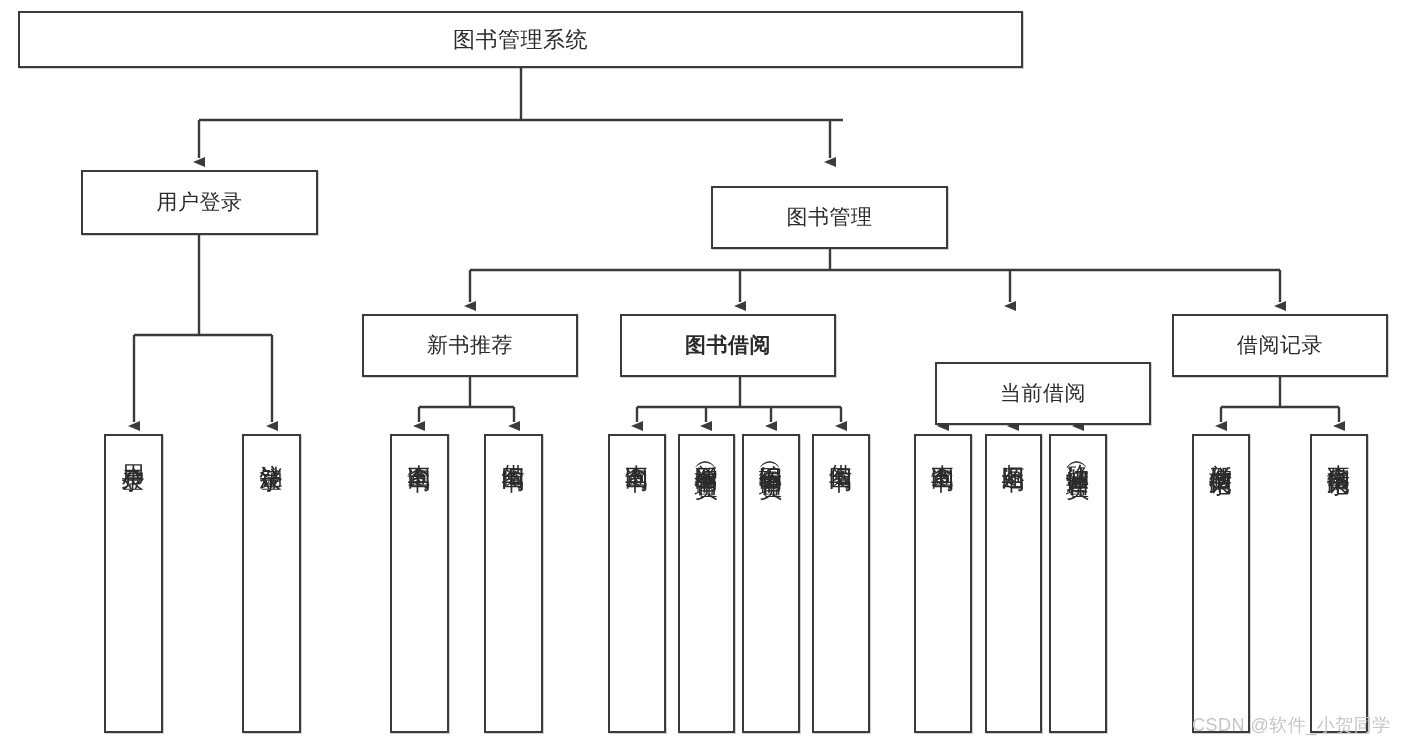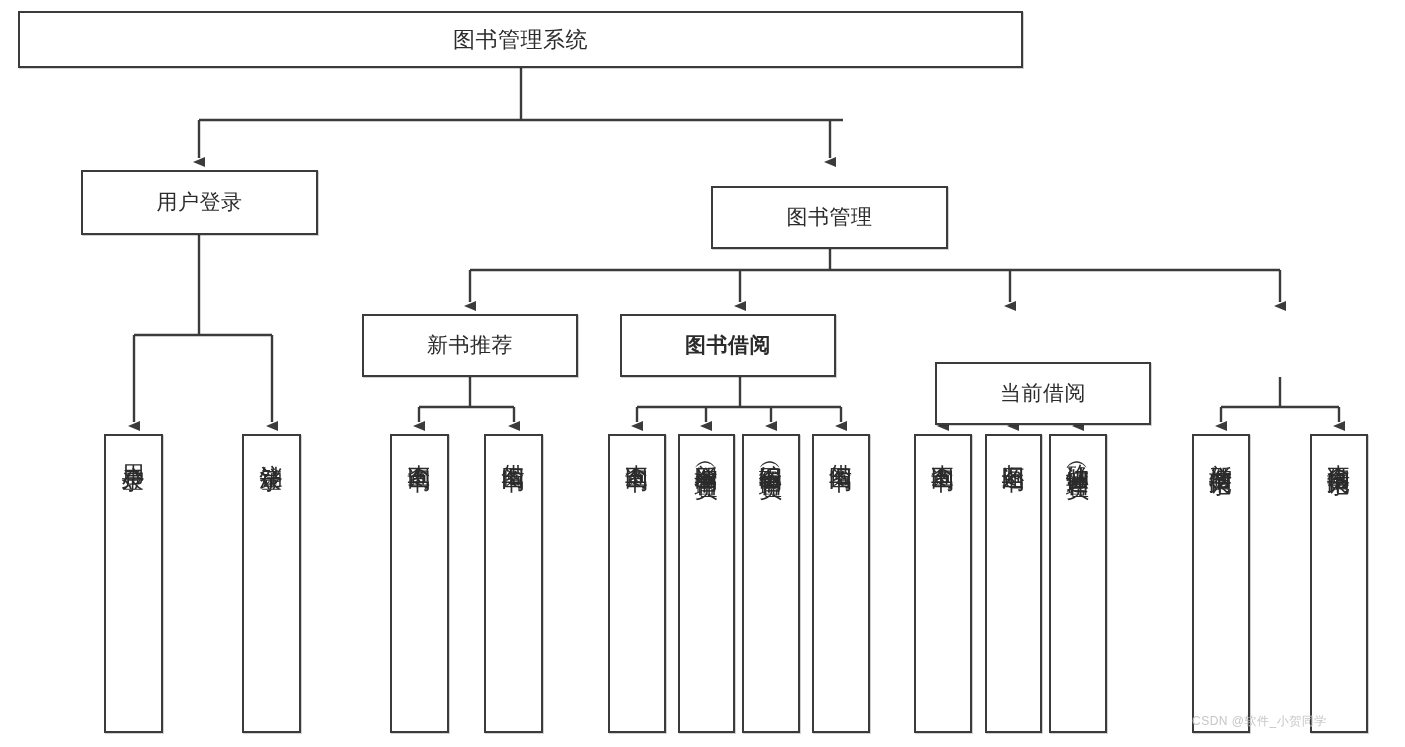--- a/index.html
+++ b/index.html
@@ -59,21 +59,21 @@
     text-orientation: upright;
     font-size: 23px;
     line-height: 1.05;
     letter-spacing: 2px;
     white-space: nowrap;
   }
   .watermark {
     position: absolute;
     left: 1192px;
     top: 713px;
-    font-size: 12px;
+    font-size: 18px;
     color: #c6c6c6;
     white-space: nowrap;
     letter-spacing: 0.5px;
   }
 </style>
 </head>
 <body>
 
 <div id="diagram-root">
 
@@ -140,20 +140,23 @@
 
   <div class="node horizontal" style="left:362px; top:314px; width:216px; height:63px;">
     <span class="label">新书推荐</span>
   </div>
   <div class="node horizontal" style="left:620px; top:314px; width:216px; height:63px;font-weight:bold;">
     <span class="label">图书借阅</span>
   </div>
   <div class="node horizontal" style="left:935px; top:314px; width:216px; height:63px;margin-top:48px;">
     <span class="label">当前借阅</span>
   </div>
+  <div class="node horizontal" style="left:1172px; top:314px; width:216px; height:63px;">
+    <span class="label">借阅记录</span>
+  </div>
 
   <div class="node vertical" style="left:104px; top:434px; width:59px; height:299px;">
     <span class="label">用户登录</span>
   </div>
   <div class="node vertical" style="left:242px; top:434px; width:59px; height:299px;">
     <span class="label">注销登录</span>
   </div>
 
   <div class="node vertical" style="left:390px; top:434px; width:59px; height:299px;">
     <span class="label">查询图书</span>

